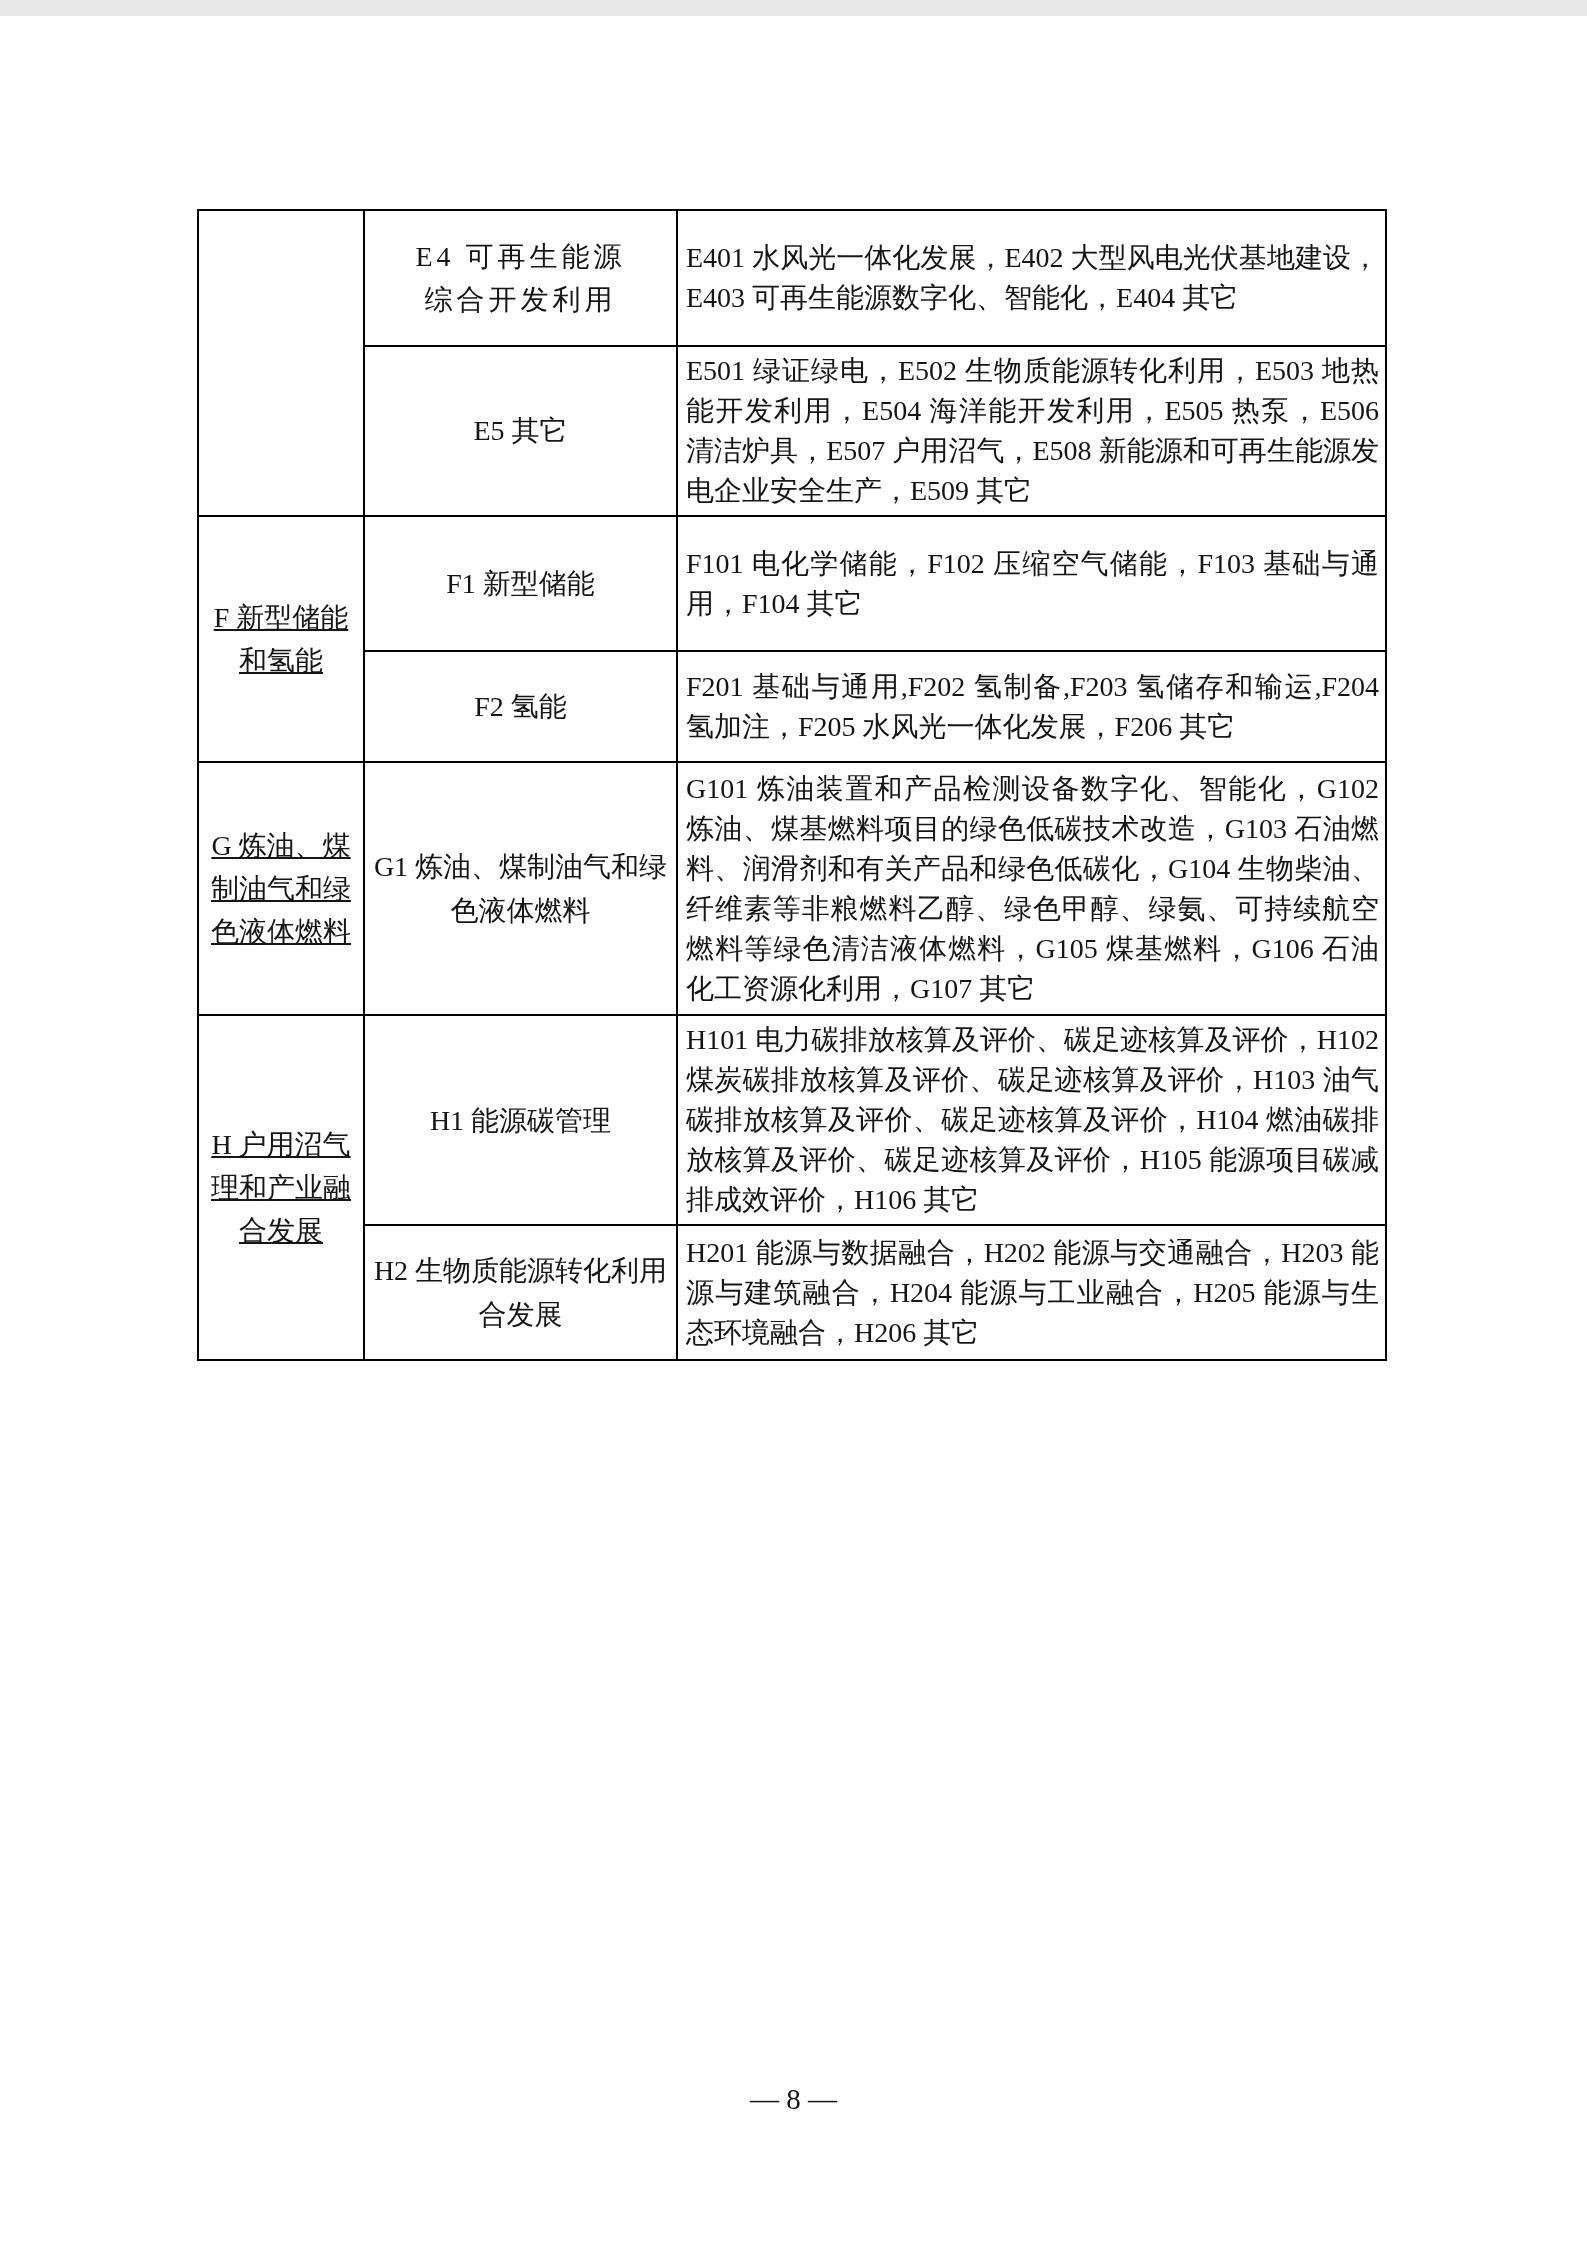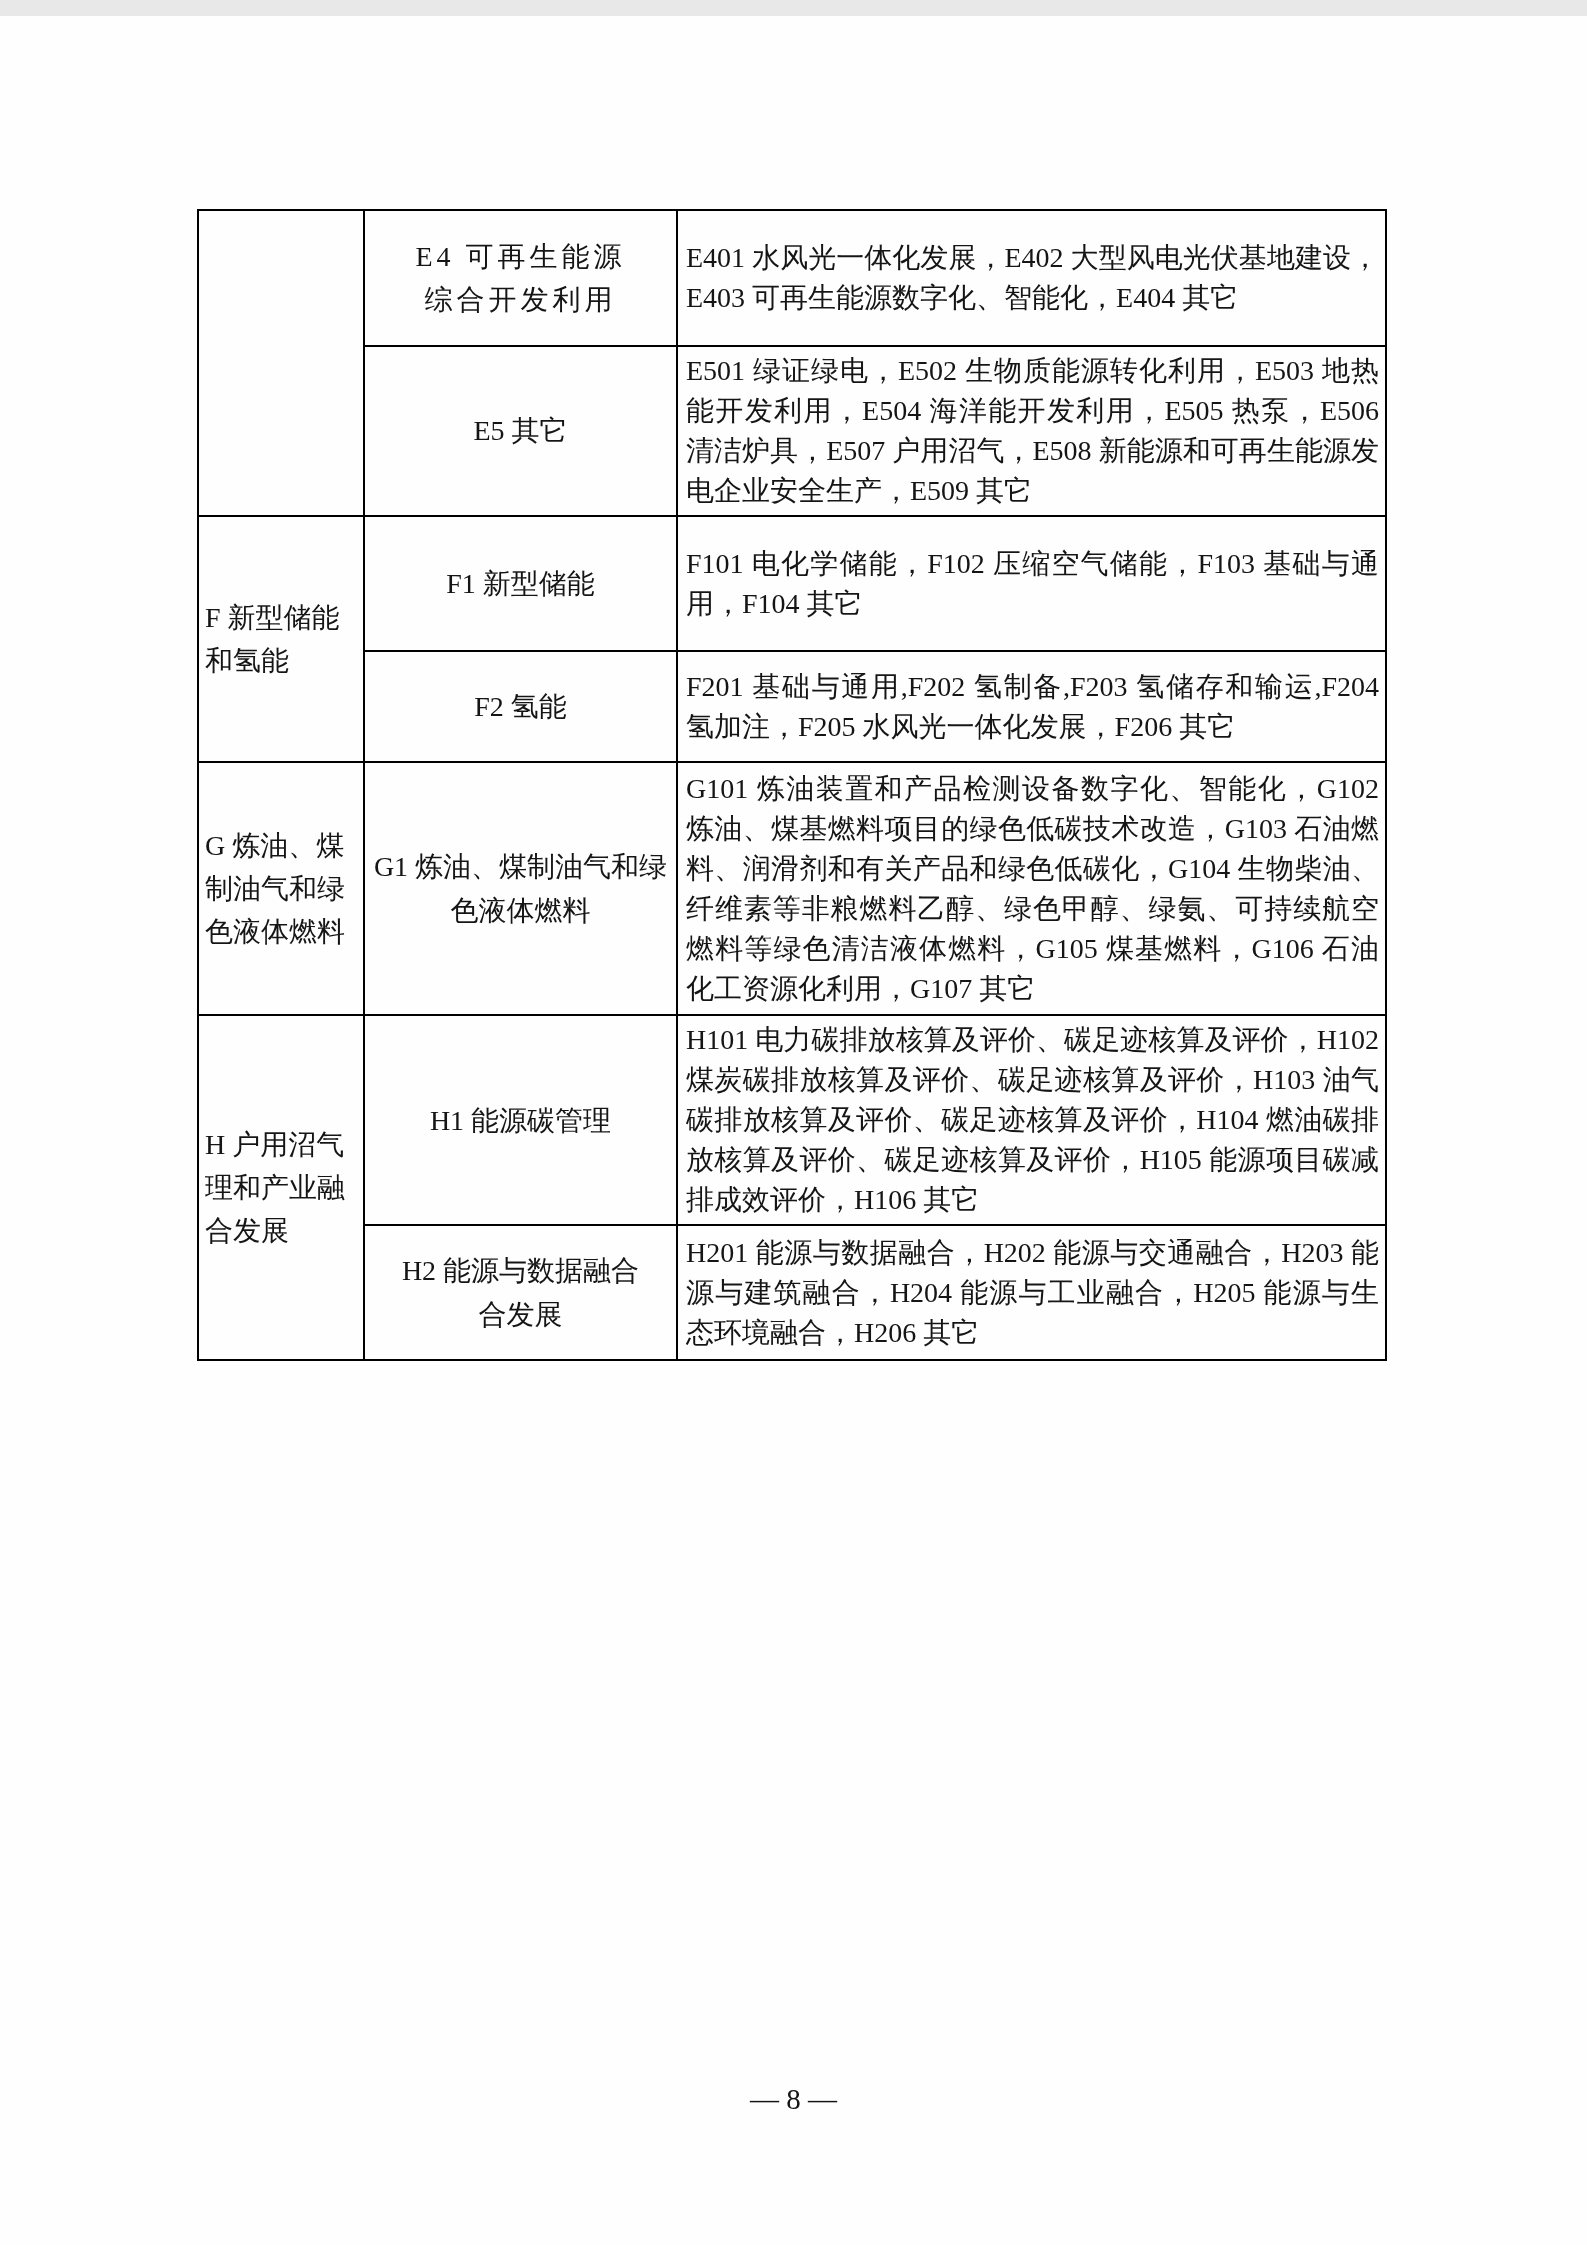--- a/index.html
+++ b/index.html
@@ -25,24 +25,25 @@
   table.cls col.c1 { width: 166px; }
   table.cls col.c2 { width: 313px; }
   table.cls col.c3 { width: 709px; }
   td {
     border: 2px solid #000;
     vertical-align: middle;
     font-size: 28px;
     color: #151515;
   }
   td.cat {
-    text-align: left;
+    text-align: center;
     white-space: pre-line;
     line-height: 1.55;
     padding: 0 6px;
+    text-decoration: underline;
   }
   td.sub {
     text-align: center;
     white-space: pre-line;
     line-height: 1.55;
     padding: 4px 6px;
   }
   td.sub.spread { letter-spacing: 4px; }
   td.det {
     text-align: justify;
@@ -113,21 +114,21 @@
     </tr>
 
     <tr class="r6">
       <td class="cat" rowspan="2">H 户用沼气
 理和产业融
 合发展</td>
       <td class="sub">H1 能源碳管理</td>
       <td class="det">H101 电力碳排放核算及评价、碳足迹核算及评价，H102 煤炭碳排放核算及评价、碳足迹核算及评价，H103 油气碳排放核算及评价、碳足迹核算及评价，H104 燃油碳排放核算及评价、碳足迹核算及评价，H105 能源项目碳减排成效评价，H106 其它</td>
     </tr>
     <tr class="r7">
-      <td class="sub">H2 能源与数据融合
+      <td class="sub">H2 生物质能源转化利用
 合发展</td>
       <td class="det">H201 能源与数据融合，H202 能源与交通融合，H203 能源与建筑融合，H204 能源与工业融合，H205 能源与生态环境融合，H206 其它</td>
     </tr>
   </tbody>
     </table>
 
   <div class="footer">— 8 —</div>
 
 </div>
 

